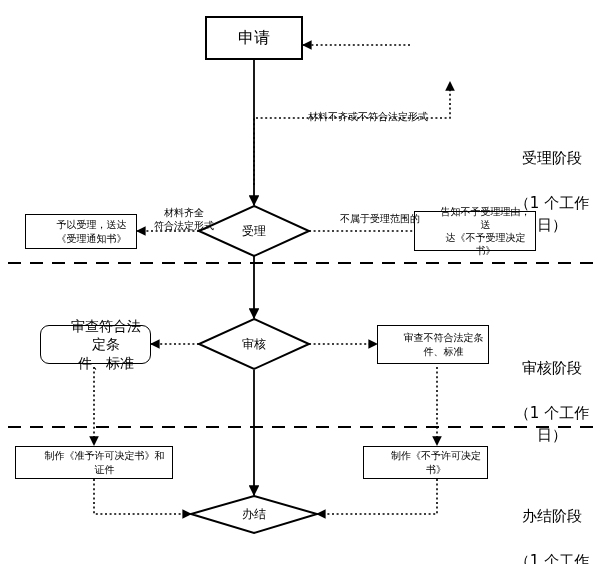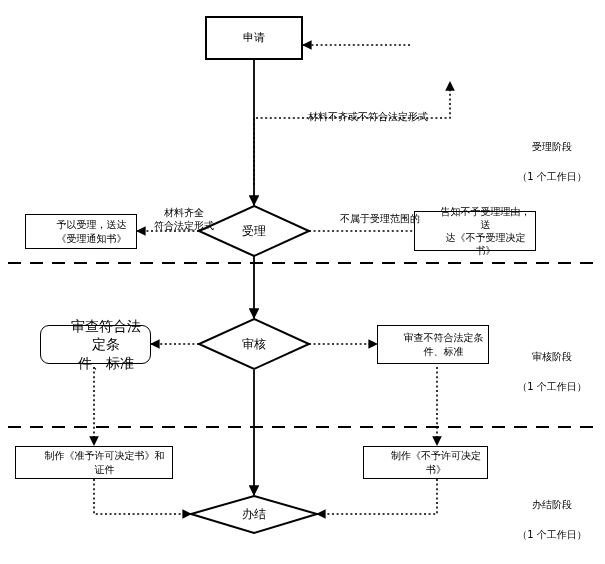--- a/index.html
+++ b/index.html
@@ -32,21 +32,21 @@
     display: flex;
     align-items: center;
     justify-content: center;
     text-align: center;
     color: #000;
     line-height: 1.32;
   }
   .box {
     border: 2px solid #000;
     background: #fff;
-    font-size: 11px;
+    font-size: 16px;
     padding: 1px 3px;
   }
   .box.thin { border-width: 1.5px; padding-left: 24px; }
   .diamond-wrap {
     position: absolute;
   }
   .diamond-label {
     position: absolute;
     left: 0; top: 0;
     width: 100%; height: 100%;
@@ -60,21 +60,21 @@
     position: absolute;
     font-size: 10px;
     color: #000;
     text-align: center;
     line-height: 1.35;
     white-space: pre-line;
     background: transparent;
   }
   .stage-label {
     position: absolute;
-    font-size: 10px;
+    font-size: 15px;
     color: #000;
     text-align: center;
     line-height: 1.5;
     white-space: pre-line;
   }
 </style>
 </head>
 <body>
 
 <div id="canvas">

